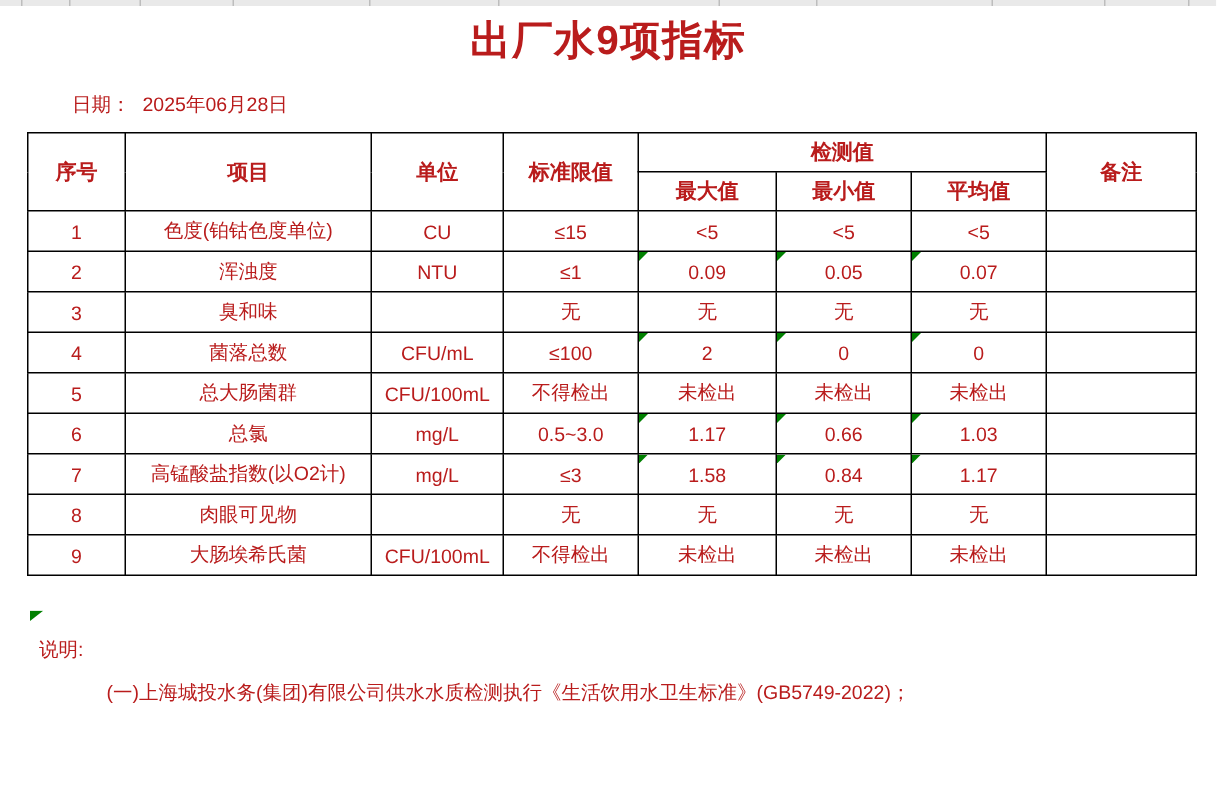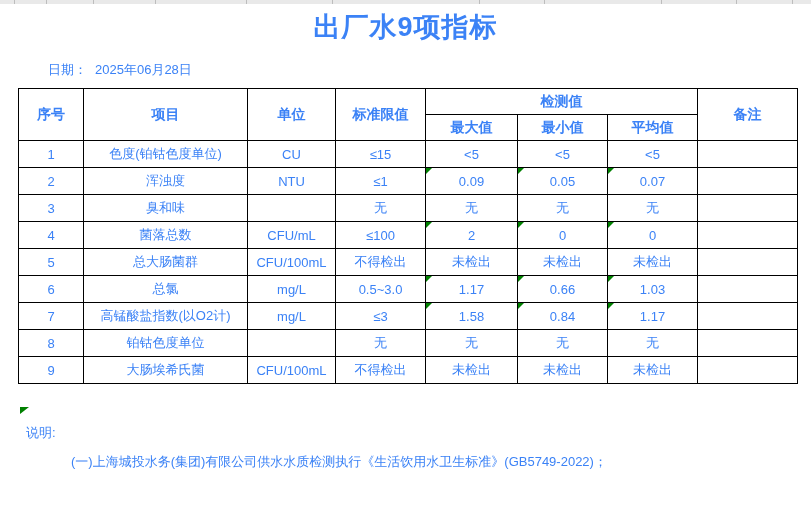--- a/index.html
+++ b/index.html
@@ -1,17 +1,17 @@
 <!DOCTYPE html>
 <html><head>
 <meta charset="utf-8">
 <style>
   html,body{margin:0;padding:0;background:#fff;}
   .page{position:relative;width:811px;height:523px;background:#ffffff;overflow:hidden;
-        font-family:"Liberation Sans","DejaVu Sans",sans-serif;color:#3b82f6;}
+        font-family:"Liberation Sans","DejaVu Sans",sans-serif;color:#b91c1c;}
   .topstrip{position:absolute;top:0;left:0;width:811px;height:4px;background:#e9e9e9;}
   .topstrip .tick{position:absolute;top:0;width:1px;height:4px;background:#bdbdbd;}
   .title{position:absolute;top:9px;left:0;width:100%;text-align:center;
          font-size:27px;font-weight:bold;letter-spacing:1px;}
   .dateline{position:absolute;top:61px;left:48px;font-size:13px;}
   .dateline .lbl{margin-right:8px;}
   table.report{position:absolute;top:88px;left:18px;border-collapse:collapse;table-layout:fixed;}
   table.report th, table.report td{border:1px solid #000;overflow:hidden;white-space:nowrap;
          font-size:13px;vertical-align:middle;padding:0;}
   table.report th{font-weight:bold;font-size:14px;text-align:center;}
@@ -145,21 +145,21 @@
           <td class="l">高锰酸盐指数(以O2计)</td>
           <td class="l">mg/L</td>
           <td class="l">≤3</td>
           <td class="c v">1.58<i class="flag" style="background: rgb(0, 128, 0);"></i></td>
           <td class="c v">0.84<i class="flag" style="background: rgb(0, 128, 0);"></i></td>
           <td class="c v">1.17<i class="flag" style="background: rgb(0, 128, 0);"></i></td>
           <td class="c"></td>
         </tr>
         <tr>
           <td class="c">8</td>
-          <td class="l">铂钴色度单位</td>
+          <td class="l">肉眼可见物</td>
           <td class="l"></td>
           <td class="l">无</td>
           <td class="c v">无</td>
           <td class="c v">无</td>
           <td class="c v">无</td>
           <td class="c"></td>
         </tr>
         <tr>
           <td class="c">9</td>
           <td class="l">大肠埃希氏菌</td>

